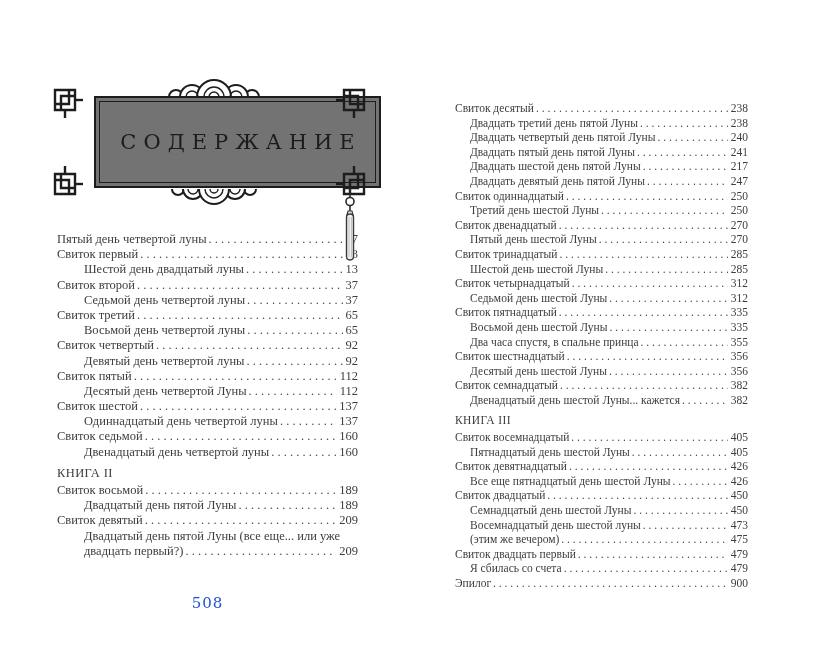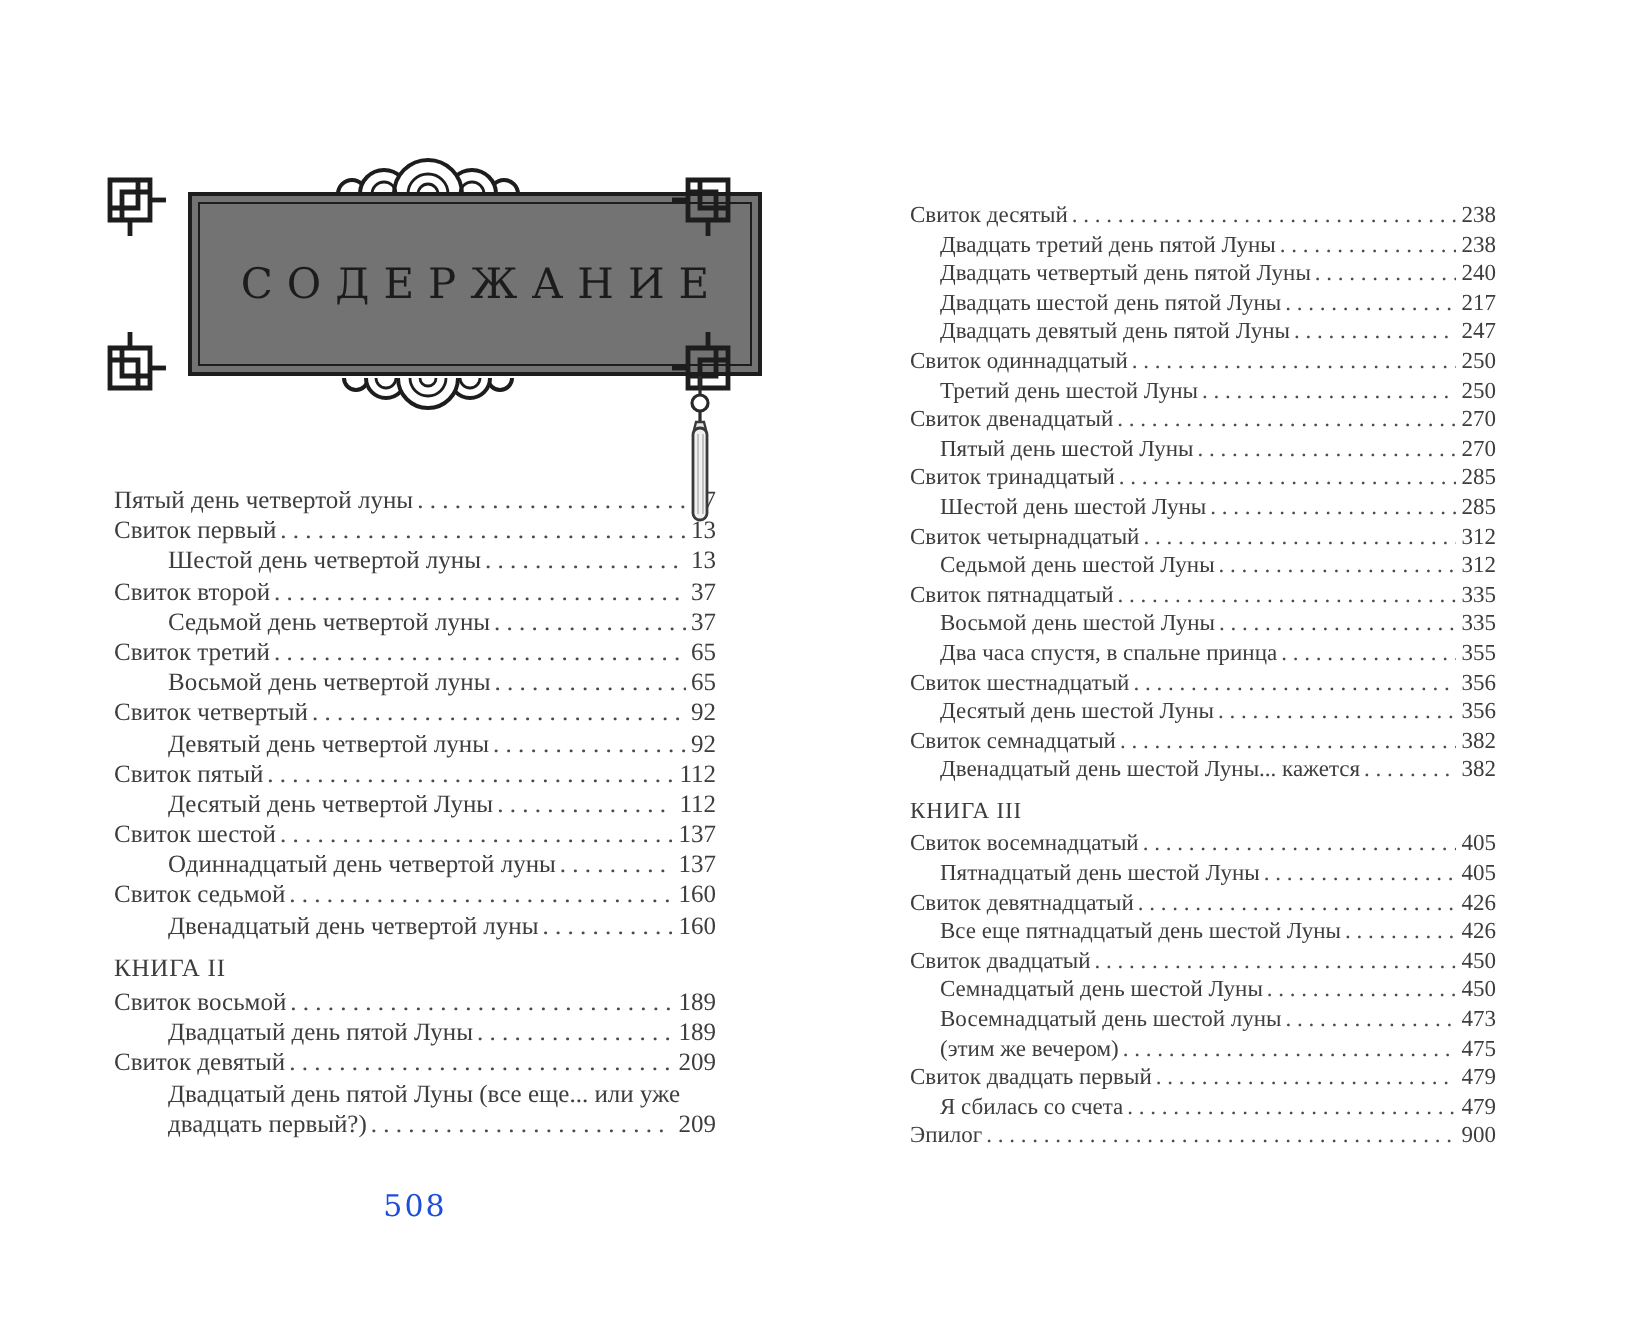--- a/index.html
+++ b/index.html
@@ -38,21 +38,21 @@
 
   .cloud{position:absolute;left:149px;width:130px;height:27px;overflow:hidden;}
   .cloud svg{display:block;}
   .cloud.top{top:70px;}
   .cloud.bottom{top:189px;transform:scaleY(-1);}
 
   .tassel{position:absolute;left:339px;top:188px;width:22px;height:74px;z-index:5;}
 
   
   .col{position:absolute;}
-  .colL{left:57px;top:243px;width:301px;font-size:12.5px;}
+  .colL{left:57px;top:232px;width:301px;font-size:12.5px;}
   .colR{left:455px;top:71px;width:293px;font-size:11.5px;margin-top:31px;}
 
   .row{display:flex;align-items:baseline;}
   .colL .row{height:15.2px;}
   .colR .row{height:14.6px;}
   .colL .ind{padding-left:27px;}
   .colR .ind{padding-left:15px;}
 
   .row.heading{letter-spacing:.4px;}
   .colL .row.heading{margin:6px 0 2px;}
@@ -171,21 +171,21 @@
         <span class="lab">Пятый день четвертой луны</span>
         <span class="dots"></span>
         <span class="pg">7</span>
       </div>
       <div class="row entry">
         <span class="lab">Свиток первый</span>
         <span class="dots"></span>
         <span class="pg">13</span>
       </div>
       <div class="row entry ind">
-        <span class="lab">Шестой день четвертой луны</span>
+        <span class="lab">Шестой день двадцатый луны</span>
         <span class="dots"></span>
         <span class="pg">13</span>
       </div>
       <div class="row entry">
         <span class="lab">Свиток второй</span>
         <span class="dots"></span>
         <span class="pg">37</span>
       </div>
       <div class="row entry ind">
         <span class="lab">Седьмой день четвертой луны</span>
@@ -279,20 +279,25 @@
         <span class="lab">Двадцать третий день пятой Луны</span>
         <span class="dots"></span>
         <span class="pg">238</span>
       </div>
       <div class="row entry ind">
         <span class="lab">Двадцать четвертый день пятой Луны</span>
         <span class="dots"></span>
         <span class="pg">240</span>
       </div>
       <div class="row entry ind">
+        <span class="lab">Двадцать пятый день пятой Луны</span>
+        <span class="dots"></span>
+        <span class="pg">241</span>
+      </div>
+      <div class="row entry ind">
         <span class="lab">Двадцать шестой день пятой Луны</span>
         <span class="dots"></span>
         <span class="pg">217</span>
       </div>
       <div class="row entry ind">
         <span class="lab">Двадцать девятый день пятой Луны</span>
         <span class="dots"></span>
         <span class="pg">247</span>
       </div>
       <div class="row entry">

